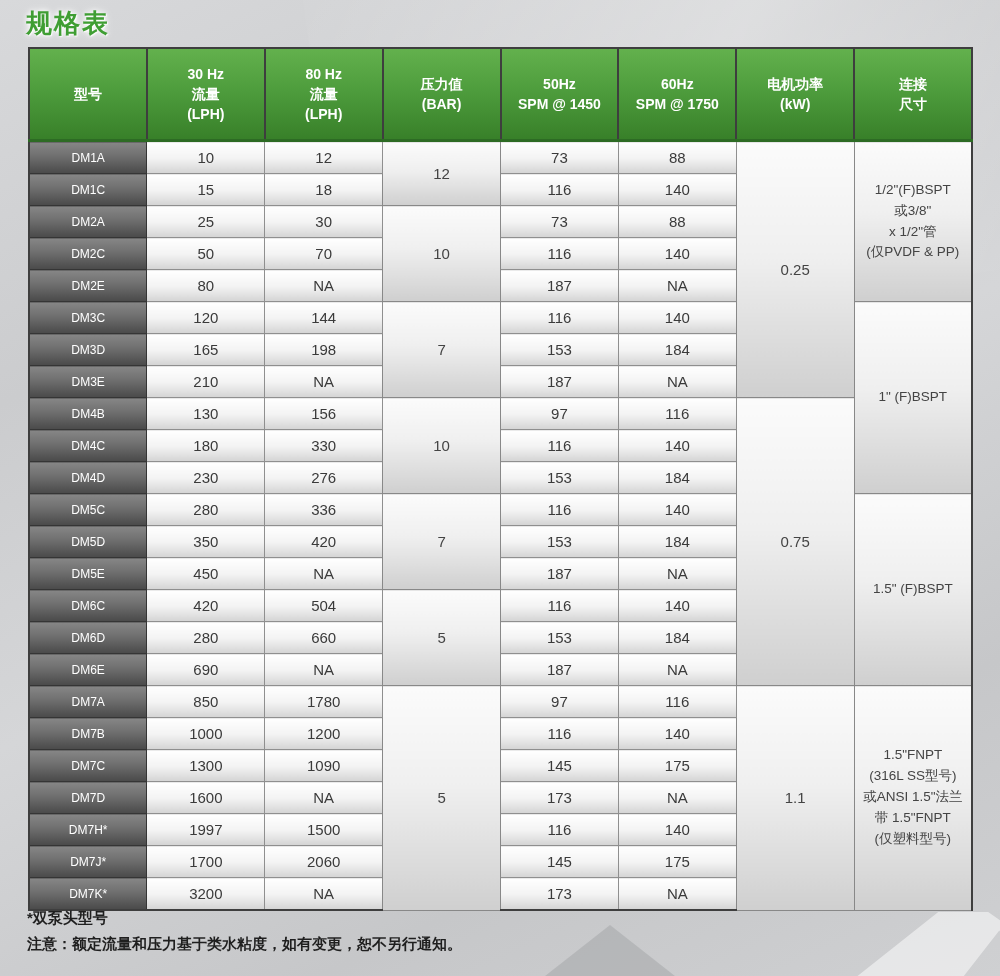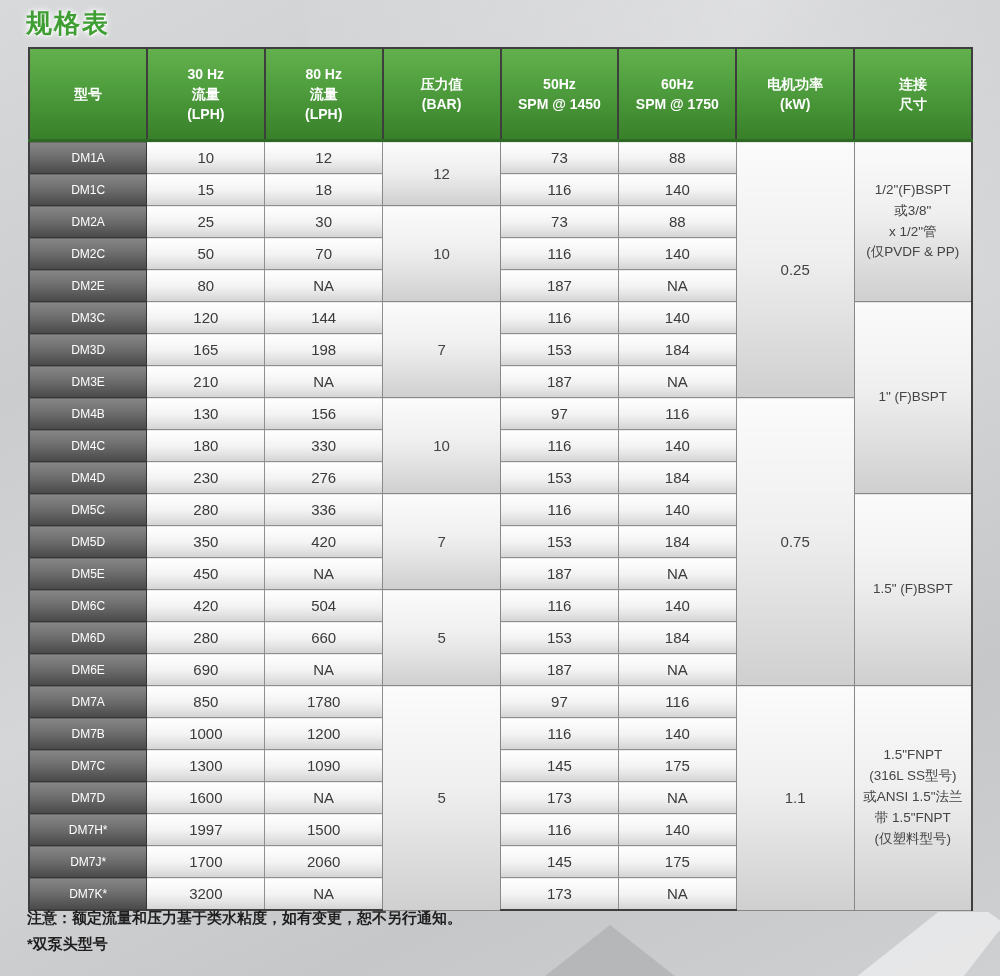--- a/index.html
+++ b/index.html
@@ -308,15 +308,15 @@
         <td class="model">DM7K*</td>
         <td class="data">3200</td>
         <td class="data">NA</td>
         <td class="data">173</td>
         <td class="data">NA</td>
       </tr>
     </tbody>
 </table>
 
 <div class="footnotes">
+  <div>*双泵头型号</div>
   <div>注意：额定流量和压力基于类水粘度，如有变更，恕不另行通知。</div>
-  <div>*双泵头型号</div>
 </div>
 
 </body></html>

